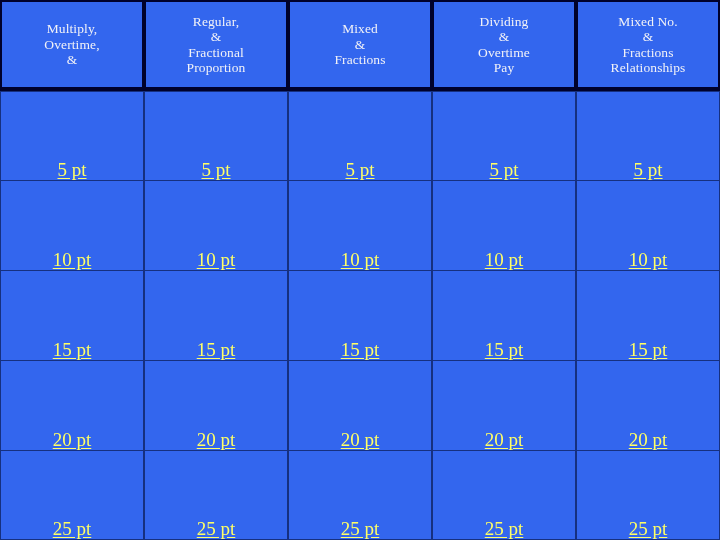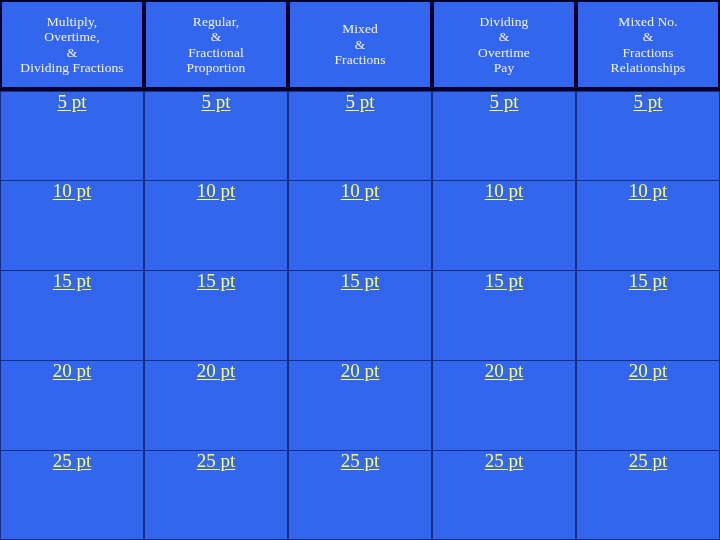--- a/index.html
+++ b/index.html
@@ -61,21 +61,21 @@
     display: flex;
     flex: 1 1 0;
     min-height: 0;
   }
   .value-cell {
     flex: 1 1 0;
     background: #3366ee;
     margin: 0.5px 1px 0.5px 1px;
     box-sizing: border-box;
     display: flex;
-    align-items: flex-start;
+    align-items: flex-end;
     justify-content: center;
     overflow: hidden;
   }
   .value-link {
     color: #ffff66;
     font-size: 19px;
     line-height: 20px;
     text-decoration: underline;
     text-underline-offset: 2px;
     white-space: nowrap;
@@ -86,21 +86,20 @@
 <body>
 
 <div id="board">
 
   <div class="header-row">
 
     <div class="header-cell">
       <span class="hline">Multiply,</span>
       <span class="hline">Overtime,</span>
       <span class="hline">&amp;</span>
-      <span class="hline">Dividing Fractions</span>
     </div>
 
     <div class="header-cell">
       <span class="hline">Regular,</span>
       <span class="hline">&amp;</span>
       <span class="hline">Fractional</span>
       <span class="hline">Proportion</span>
     </div>
 
     <div class="header-cell">

